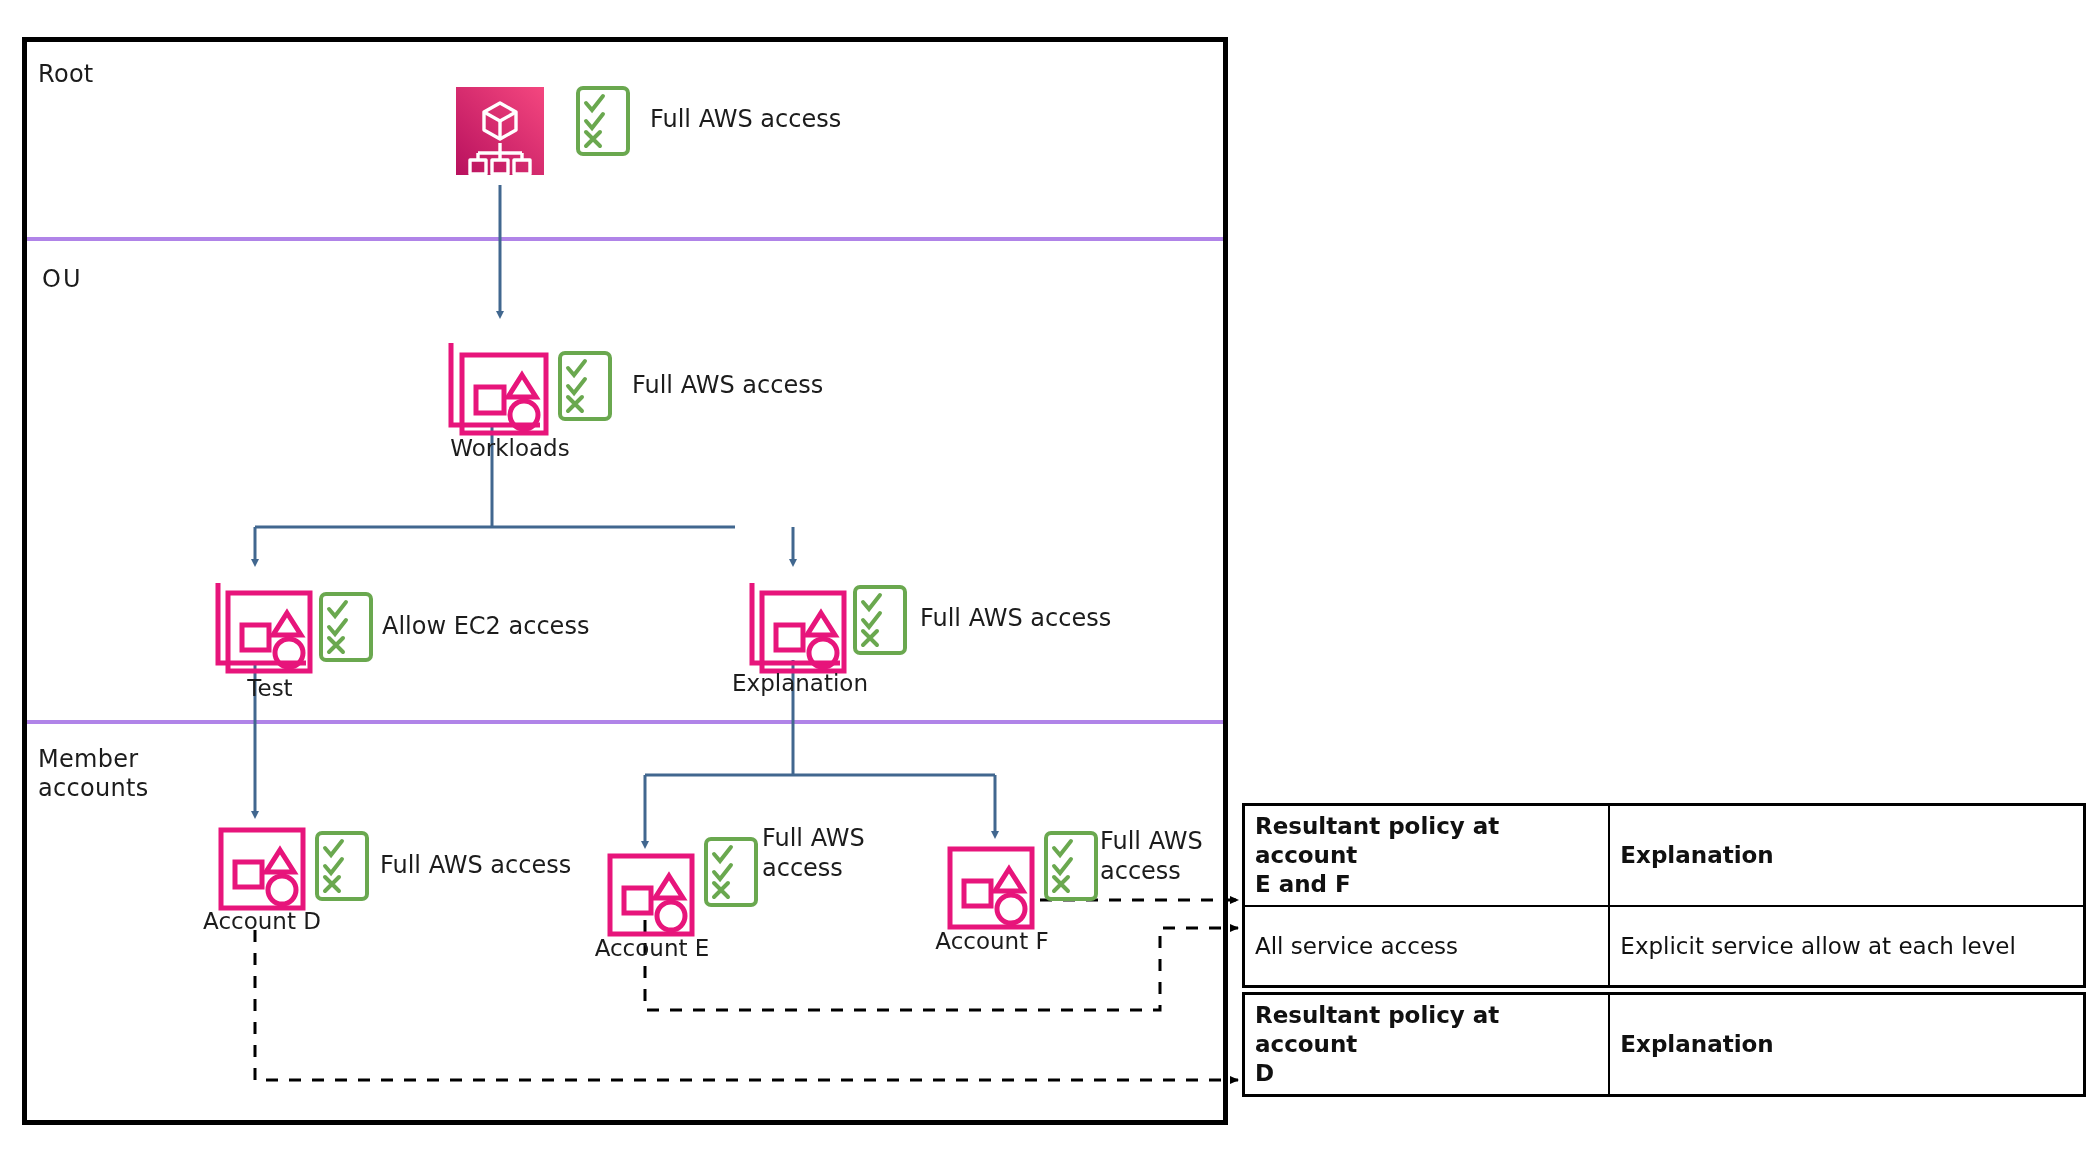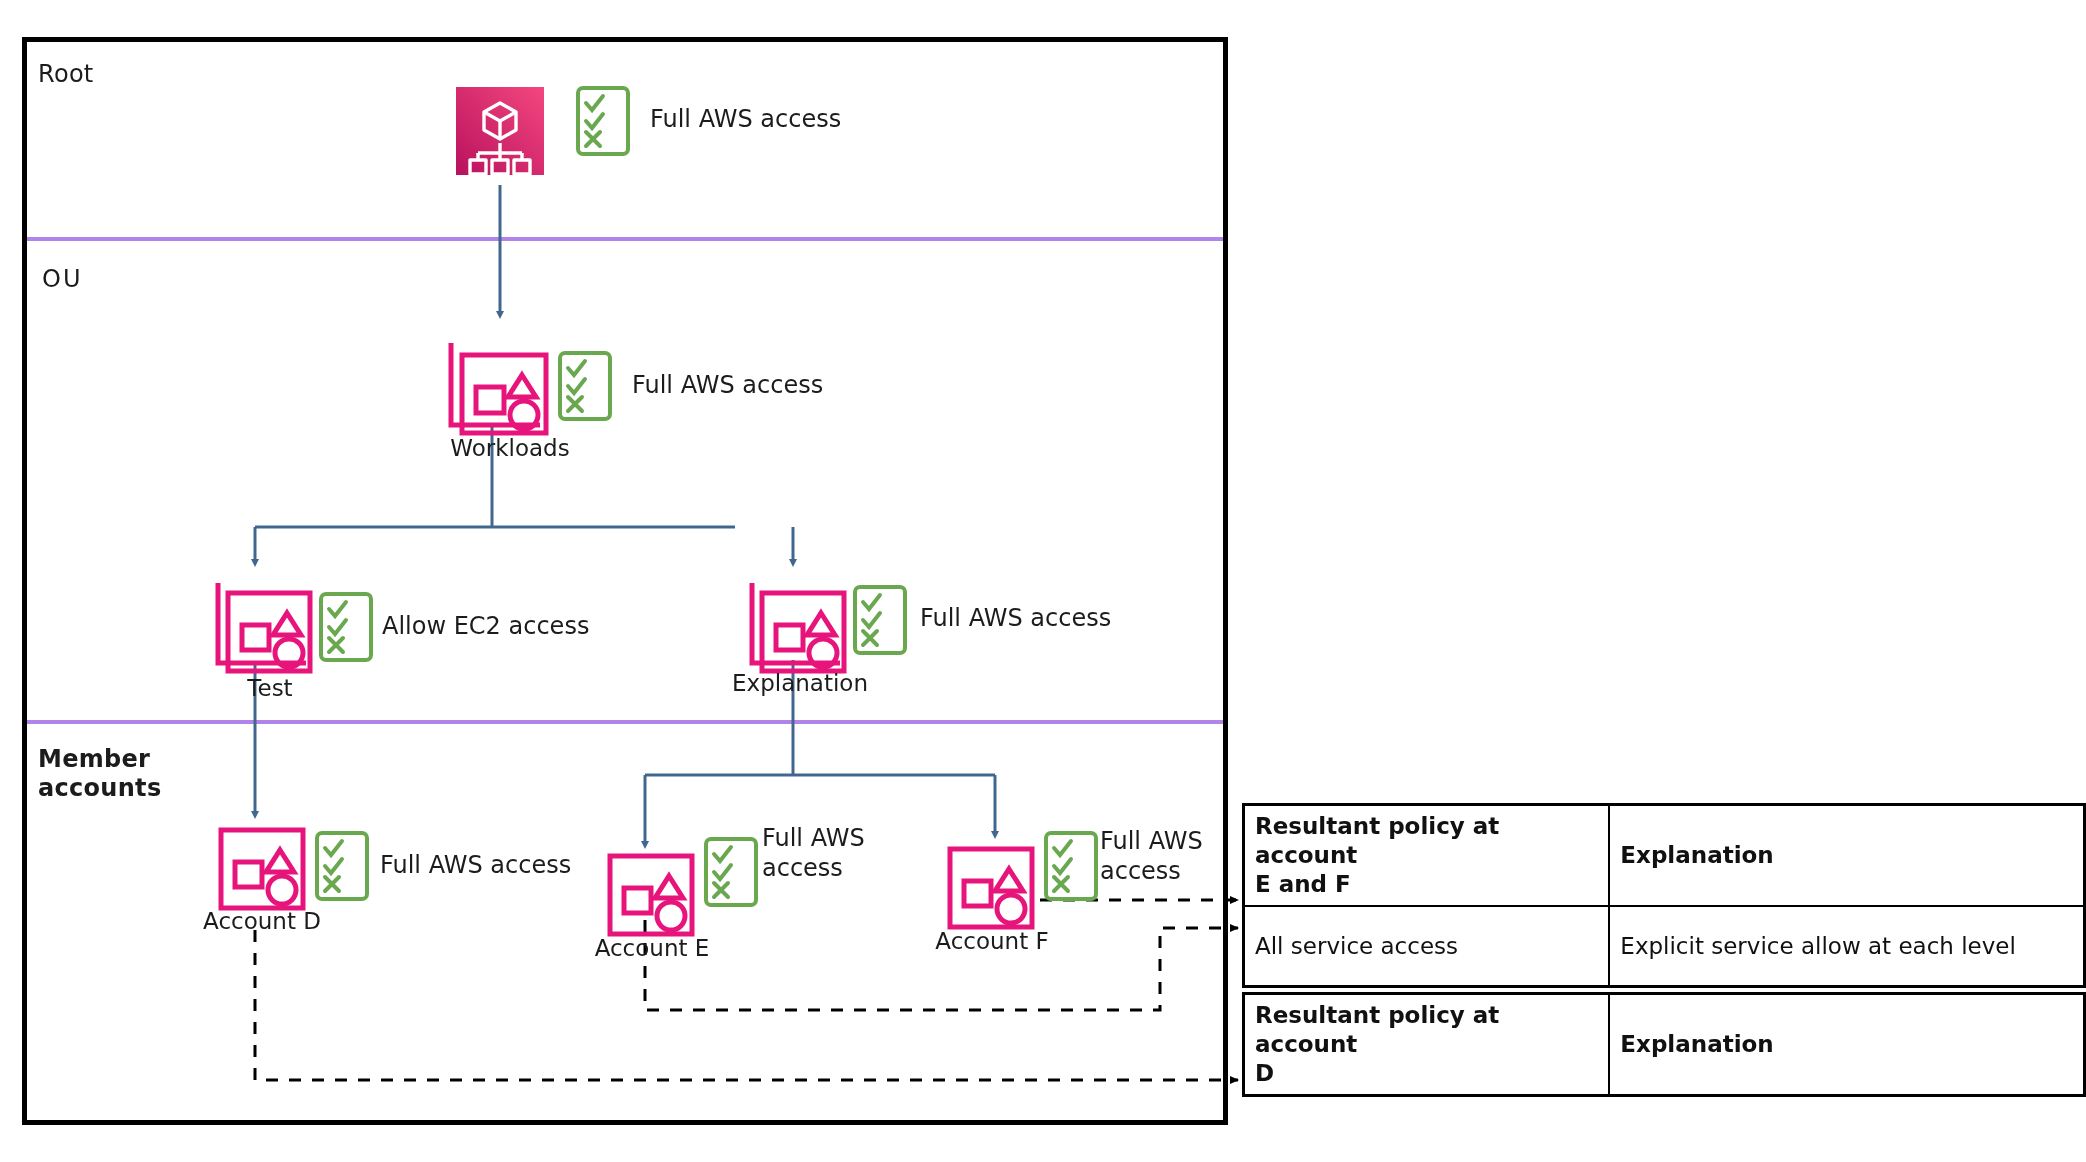--- a/index.html
+++ b/index.html
@@ -39,21 +39,21 @@
 
 <div id="stage">
 
   <div class="org-box"></div>
 
   <div class="divider" style="top:222px;"></div>
   <div class="divider" style="top:705px;"></div>
 
   <div class="zone-label" style="left:38px;top:45px;">Root</div>
   <div class="zone-label" style="left:42px;top:250px;letter-spacing:2px;">OU</div>
-  <div class="zone-label" style="left:38px;top:730px;font-weight:bold;">Member
+  <div class="zone-label" style="left:38px;top:730px;">Member
 accounts</div>
 
   <svg id="wires" viewBox="0 0 2086 1162">
     <defs>
       <marker id="bArrow" markerWidth="11" markerHeight="11" refX="5" refY="5" orient="auto" markerUnits="userSpaceOnUse">
         <path d="M1,1 L9,5 L1,9 z" fill="#41678f"></path>
       </marker>
       <marker id="kArrow" markerWidth="11" markerHeight="11" refX="9" refY="5" orient="auto" markerUnits="userSpaceOnUse">
         <path d="M1,1 L10,5 L1,9 z" fill="#000000"></path>
       </marker>

